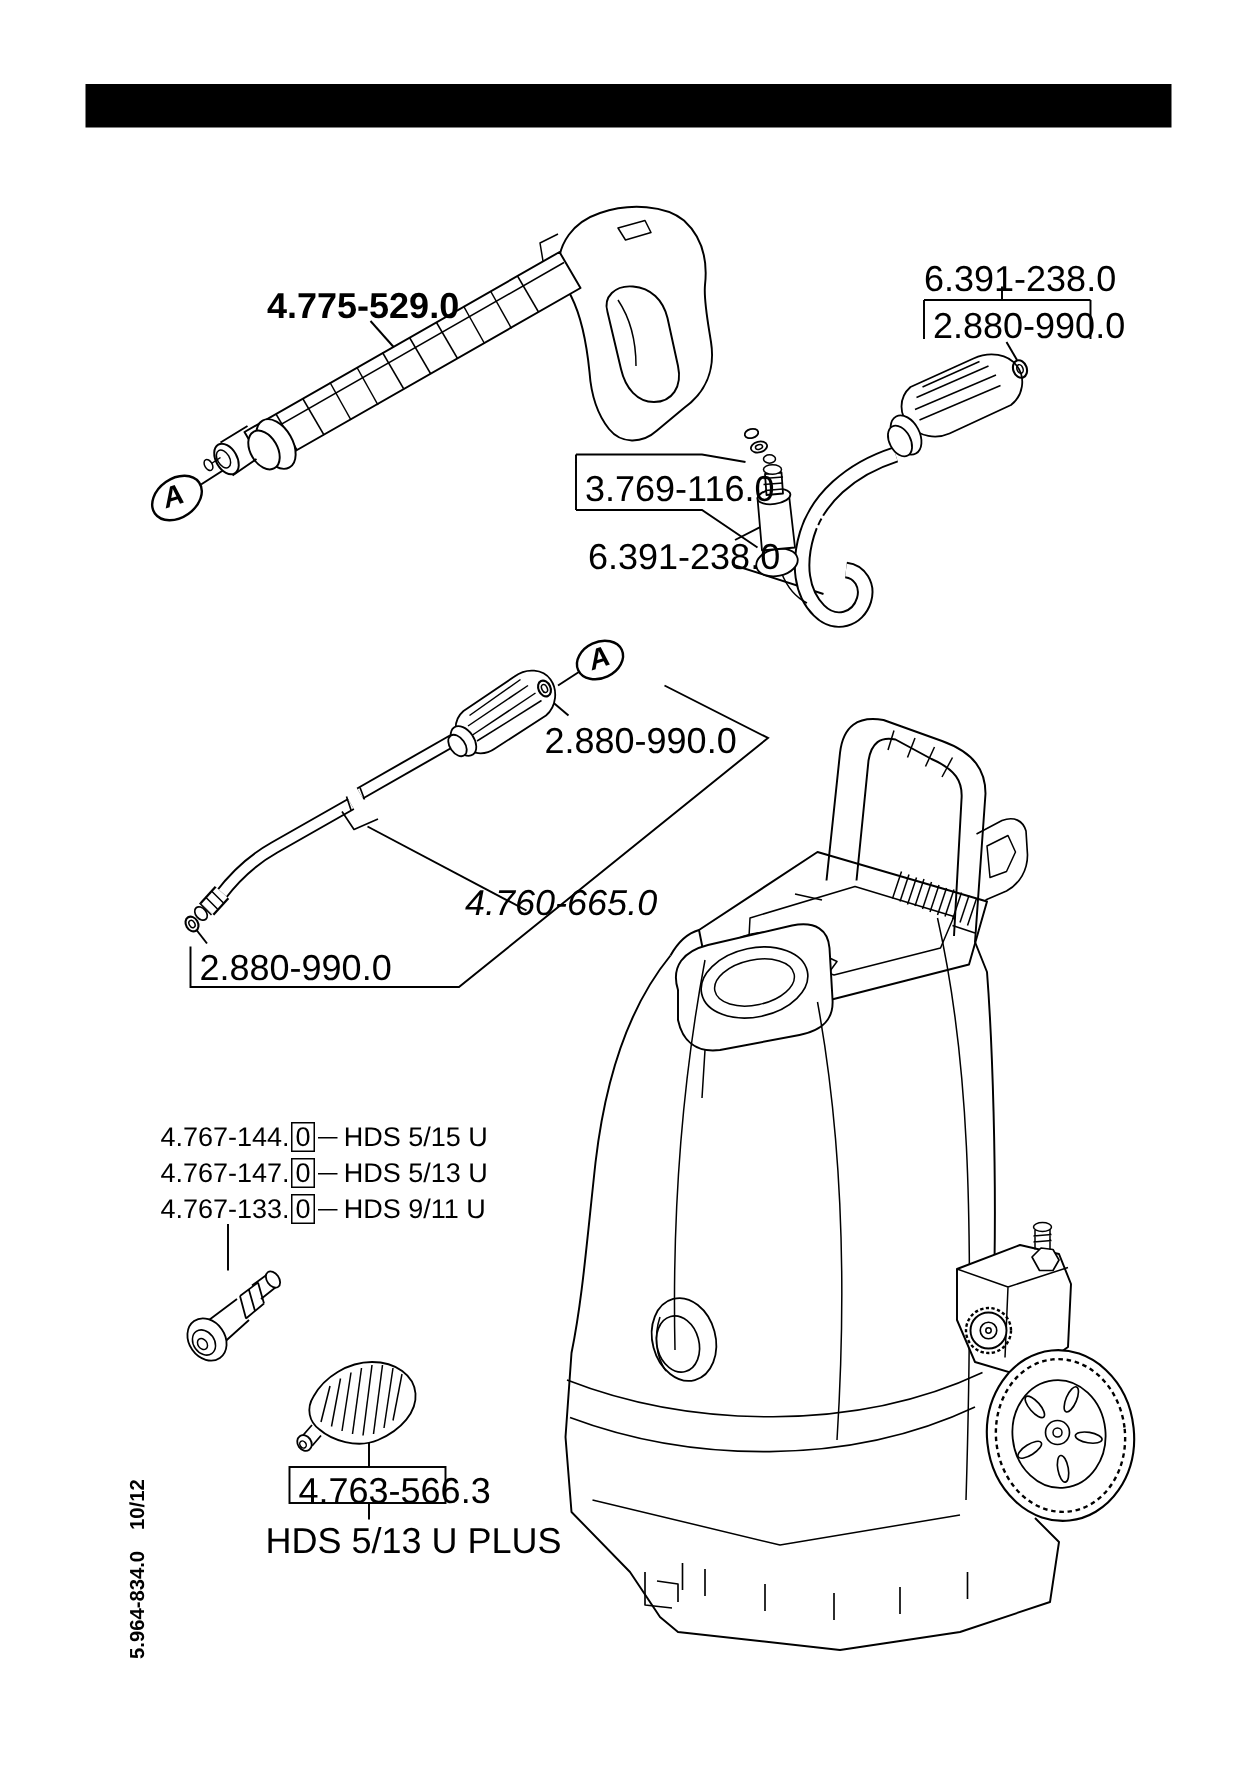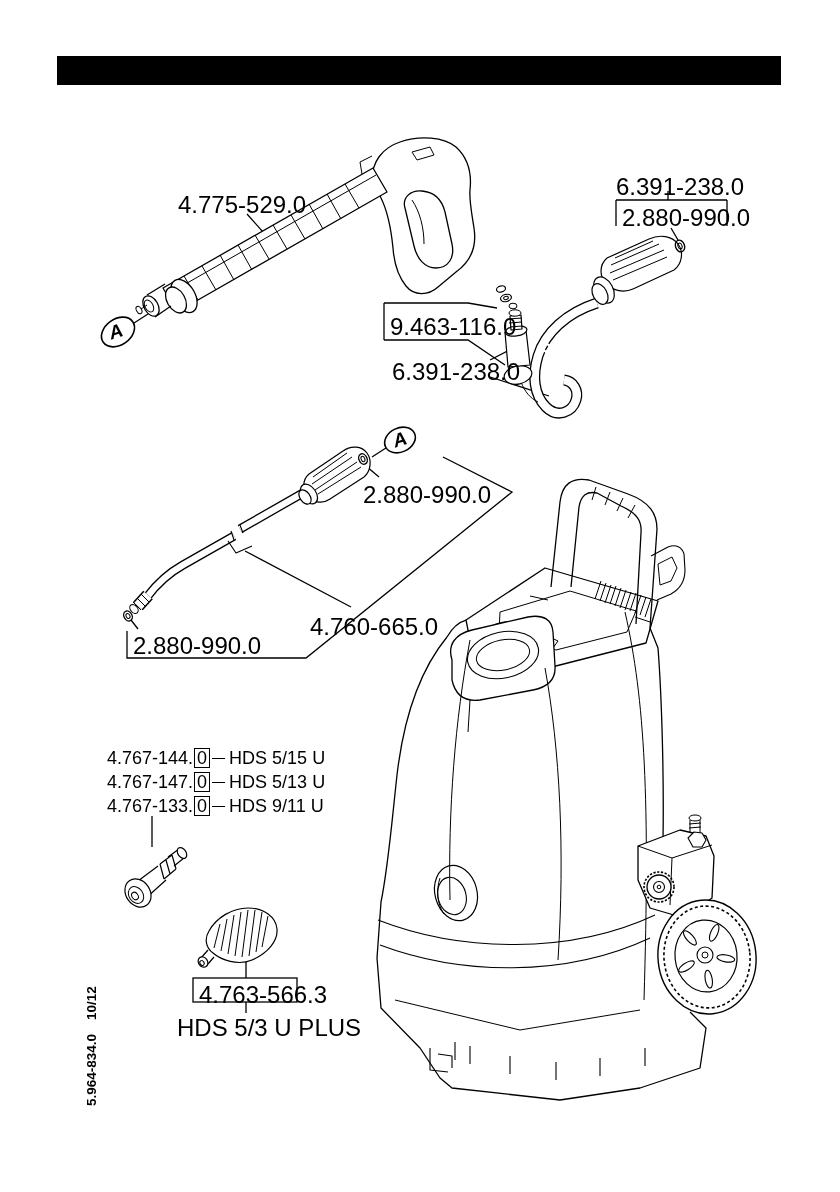--- a/index.html
+++ b/index.html
@@ -275,30 +275,30 @@
       <circle cx="705" cy="955" r="8" stroke-width="1.1"></circle>
       <circle cx="705" cy="955" r="3" stroke-width="1"></circle>
     </g>
 
     <g stroke="#000" stroke-width="1.6" fill="#fff">
       <ellipse cx="118" cy="332" rx="18" ry="13" transform="rotate(-35 118 332)"></ellipse>
       <ellipse cx="400" cy="440" rx="16" ry="12" transform="rotate(-25 400 440)"></ellipse>
     </g>
   </svg>
 
-  <span class="lbl" style="left:178px;top:191px;">4.775-529.0</span>
+  <span class="lbl" style="left:178px;top:191px;font-weight:bold;">4.775-529.0</span>
   <span class="lbl" style="left:616px;top:173px;">6.391-238.0</span>
   <span class="lbl" style="left:622px;top:204px;">2.880-990.0</span>
-  <span class="lbl" style="left:390px;top:313px;">9.463-116.0</span>
+  <span class="lbl" style="left:390px;top:313px;">3.769-116.0</span>
   <span class="lbl" style="left:392px;top:358px;">6.391-238.0</span>
   <span class="lbl" style="left:363px;top:481px;">2.880-990.0</span>
-  <span class="lbl" style="left:310px;top:613px;">4.760-665.0</span>
+  <span class="lbl" style="left:310px;top:589px;font-style:italic;">4.760-665.0</span>
   <span class="lbl" style="left:133px;top:632px;">2.880-990.0</span>
   <span class="lbl" style="left:199px;top:981px;">4.763-566.3</span>
-  <span class="lbl" style="left:177px;top:1014px;">HDS 5/3 U PLUS</span>
+  <span class="lbl" style="left:177px;top:1014px;">HDS 5/13 U PLUS</span>
 
   <span class="refA" style="left:109px;top:321px;">A</span>
   <span class="refA" style="left:393px;top:429px;">A</span>
 
   <div class="rows">
     <div class="prow">
       <span>4.767-144.</span>
         <span class="rev">0</span>
         <span class="conn"></span>
         <span>HDS 5/15 U</span>

